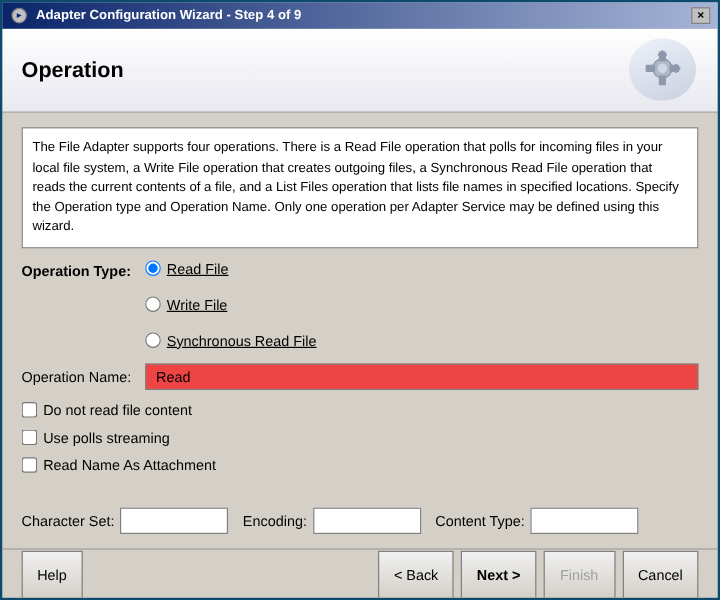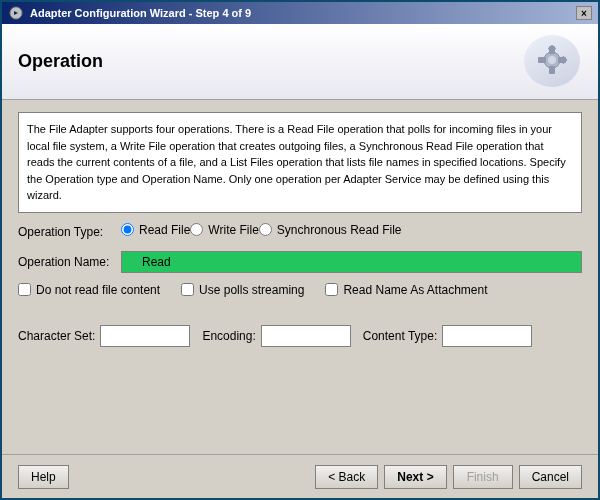--- a/index.html
+++ b/index.html
@@ -110,29 +110,30 @@
     }
 
     .operation-type-row {
       display: flex;
       align-items: flex-start;
       gap: 8px;
     }
 
     .operation-type-label {
       font-size: 12px;
-      font-weight: normal;
+      font-weight: bold;
       min-width: 95px;
       padding-top: 2px;
     }
 
     .radio-group {
       display: flex;
-      flex-direction: row;
-      gap: 0;
+      flex-direction: column;
+      gap: 16px;
+      text-decoration: underline;
     }
 
     .radio-item {
       display: flex;
       align-items: center;
       gap: 5px;
       cursor: pointer;
     }
 
     .radio-item input[type="radio"] {
@@ -153,29 +154,29 @@
 
     .operation-name-label {
       font-size: 12px;
       min-width: 95px;
     }
 
     .operation-name-input {
       flex: 1;
       height: 22px;
       border: 1px solid #808080;
-      padding: 2px 20px;
-      font-size: 12px;
-      background: #22c55e;
+      padding: 2px 8px;
+      font-size: 12px;
+      background: #ef4444;
     }
 
     .checkboxes-section {
       display: flex;
-      flex-direction: row;
-      gap: 21px;
+      flex-direction: column;
+      gap: 9px;
       margin-top: 2px;
     }
 
     .checkbox-item {
       display: flex;
       align-items: center;
       gap: 5px;
       cursor: pointer;
     }
 
@@ -227,21 +228,21 @@
     .footer-left {
       display: flex;
     }
 
     .footer-right {
       display: flex;
       gap: 6px;
     }
 
     .btn {
-      height: 24px;
+      height: 40px;
       padding: 0 12px;
       border: 1px solid #808080;
       background: linear-gradient(to bottom, #f0f0f0, #d4d0c8);
       font-size: 12px;
       cursor: pointer;
       min-width: 60px;
     }
 
     .btn:disabled {
       color: #a0a0a0;

